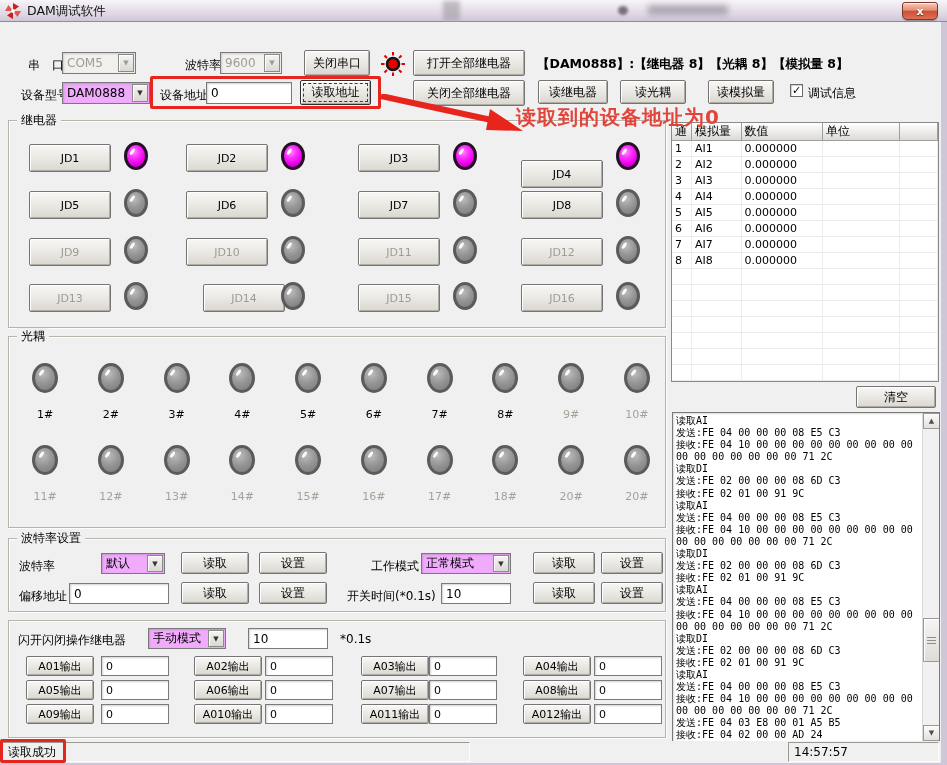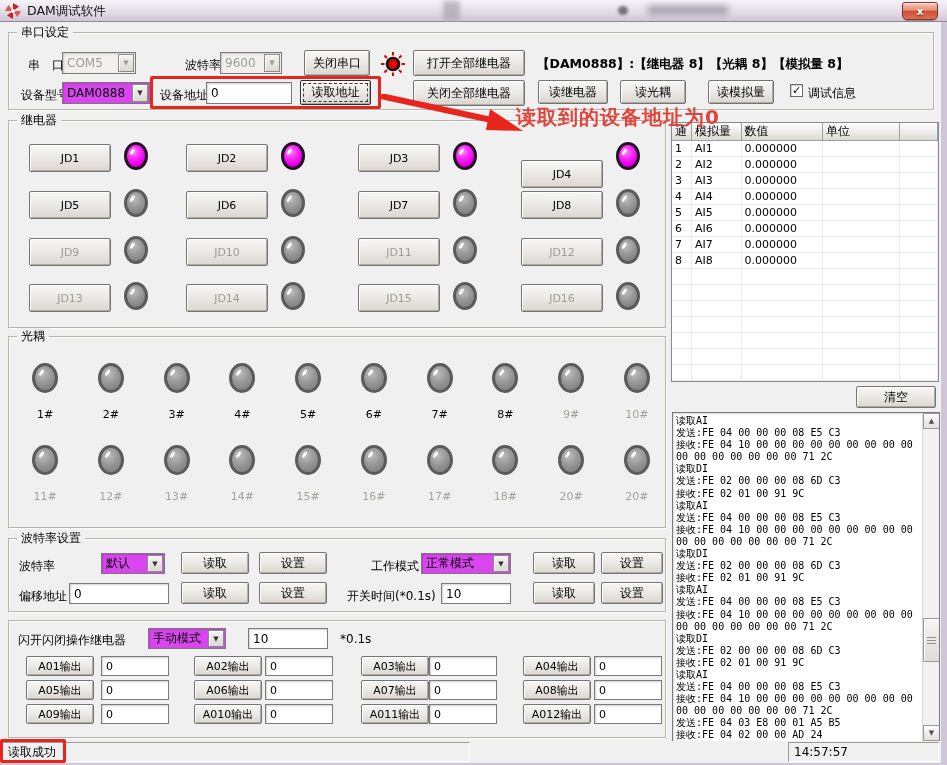--- a/index.html
+++ b/index.html
@@ -29,21 +29,21 @@
 
   .btn { position:absolute; display:flex; align-items:center; justify-content:center;
     background:linear-gradient(#f8f7f5,#e9e7e2 55%,#dad7d0); border:1px solid #757575; border-radius:2px;
     box-shadow:inset 1px 1px 0 #fff, inset -1px -1px 0 #aeaca5; font-size:12px; cursor:default; white-space:nowrap; }
   .btn.disabled { color:#9d9d95; }
   .default-btn { border-color:#2f2f2f; outline:1px dashed #3a3a3a; outline-offset:-4px; }
 
   .input { position:absolute; background:#fff; border:1px solid #7a7a7a;
     box-shadow:inset 1px 1px 2px rgba(0,0,0,.18); display:flex; align-items:center; padding:0 4px; font-size:12px; }
 
-  .combo { position:absolute; background:#d946ef; border:1px solid #7a7a7a;
+  .combo { position:absolute; background:#f0abfc; border:1px solid #7a7a7a;
     box-shadow:inset 1px 1px 2px rgba(0,0,0,.15); display:flex; align-items:center; padding-left:4px; font-size:12px; }
   .combo .arrow { position:absolute; right:1px; top:1px; bottom:1px; width:16px;
     background:linear-gradient(#f5f4f2,#dcd9d3); border:1px solid #8a8a8a; box-shadow:inset 1px 1px 0 #fff;
     display:flex; align-items:center; justify-content:center; font-size:7px; color:#333; }
   .combo.disabled { background:#f1f0ed; color:#9d9d95; }
   .combo.disabled .arrow { color:#9d9d95; }
 
   .label { position:absolute; white-space:nowrap; }
 
   .led { position:absolute; border-radius:50%; }
@@ -116,23 +116,20 @@
     </svg>
     <span class="app-title">DAM调试软件</span>
     <span class="tb-smudge1"></span>
     <span class="tb-smudge2"></span>
     <span class="tb-smudge3"></span>
     <div class="closebtn">x</div>
   </div>
 
   <div class="client">
 
-    <div class="group" style="left:8px; top:10px; width:926px; height:78px;">
-      <span class="glabel">串口设定</span>
-    </div>
     <span class="label" style="left:28px; top:35px;">串　口</span>
     <div class="combo disabled" style="left:62px; top:30px; width:74px; height:22px;">
       <span>COM5</span>
       <span class="arrow">▼</span>
     </div>
     <span class="label" style="left:185px; top:35px;">波特率</span>
     <div class="combo disabled" style="left:220px; top:30px; width:62px; height:22px;">
       <span>9600</span>
       <span class="arrow">▼</span>
     </div>
@@ -199,21 +196,21 @@
           <div class="btn jdbtn disabled" style="left: 20px; top: 117px;">JD9</div>
           <span class="led relay-led off" style="left: 115px; top: 115px;"></span>
           <div class="btn jdbtn disabled" style="left: 177px; top: 117px;">JD10</div>
           <span class="led relay-led off" style="left: 272px; top: 115px;"></span>
           <div class="btn jdbtn disabled" style="left: 349px; top: 117px;">JD11</div>
           <span class="led relay-led off" style="left: 444px; top: 115px;"></span>
           <div class="btn jdbtn disabled" style="left: 512px; top: 117px;">JD12</div>
           <span class="led relay-led off" style="left: 607px; top: 115px;"></span>
           <div class="btn jdbtn disabled" style="left: 20px; top: 163px;">JD13</div>
           <span class="led relay-led off" style="left: 115px; top: 161px;"></span>
-          <div class="btn jdbtn disabled" style="left: 177px; top: 163px;">JD14</div>
+          <div class="btn jdbtn disabled" style="left: 194px; top: 163px;">JD14</div>
           <span class="led relay-led off" style="left: 272px; top: 161px;"></span>
           <div class="btn jdbtn disabled" style="left: 349px; top: 163px;">JD15</div>
           <span class="led relay-led off" style="left: 444px; top: 161px;"></span>
           <div class="btn jdbtn disabled" style="left: 512px; top: 163px;">JD16</div>
           <span class="led relay-led off" style="left: 607px; top: 161px;"></span>
         </div>
     </div>
 
     <div class="atable">
       <div class="hrow">

